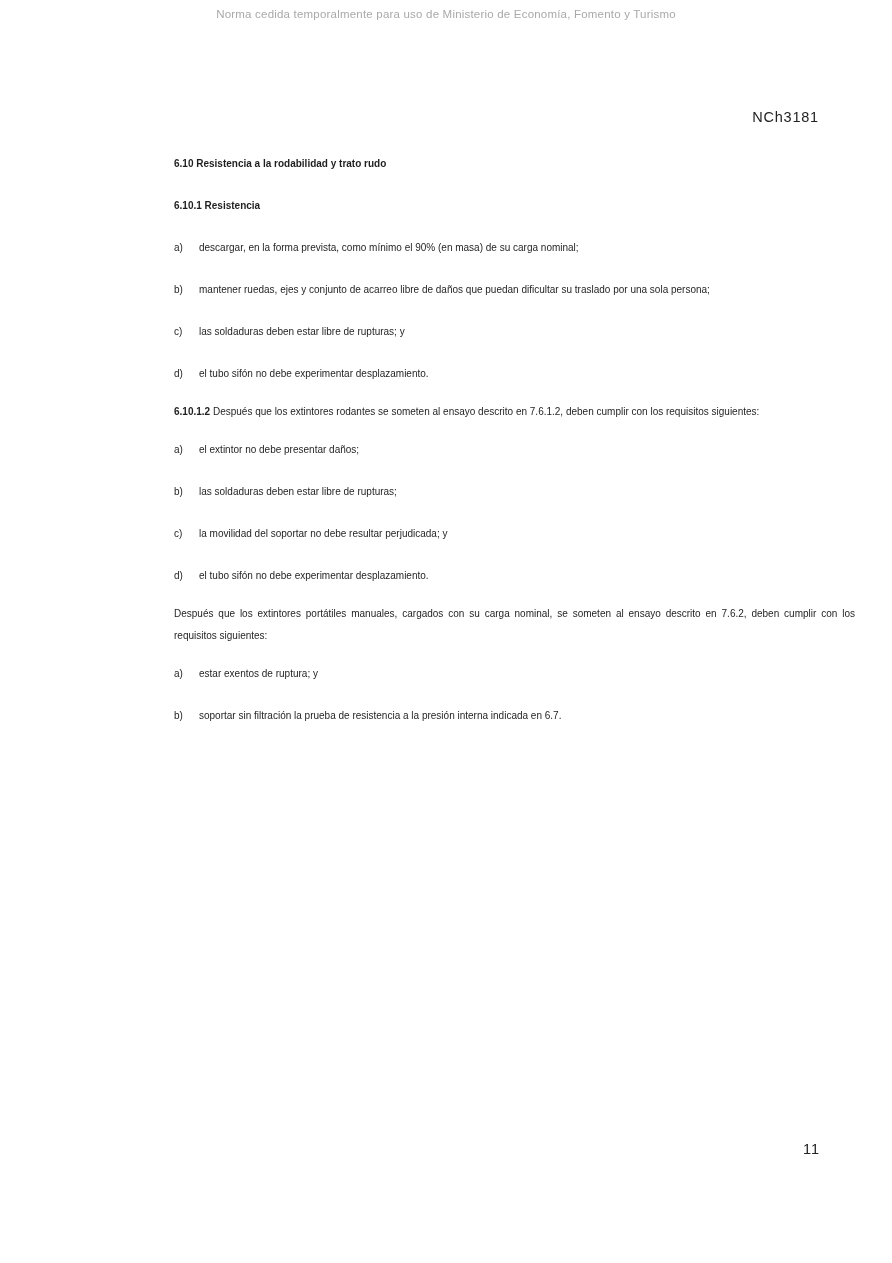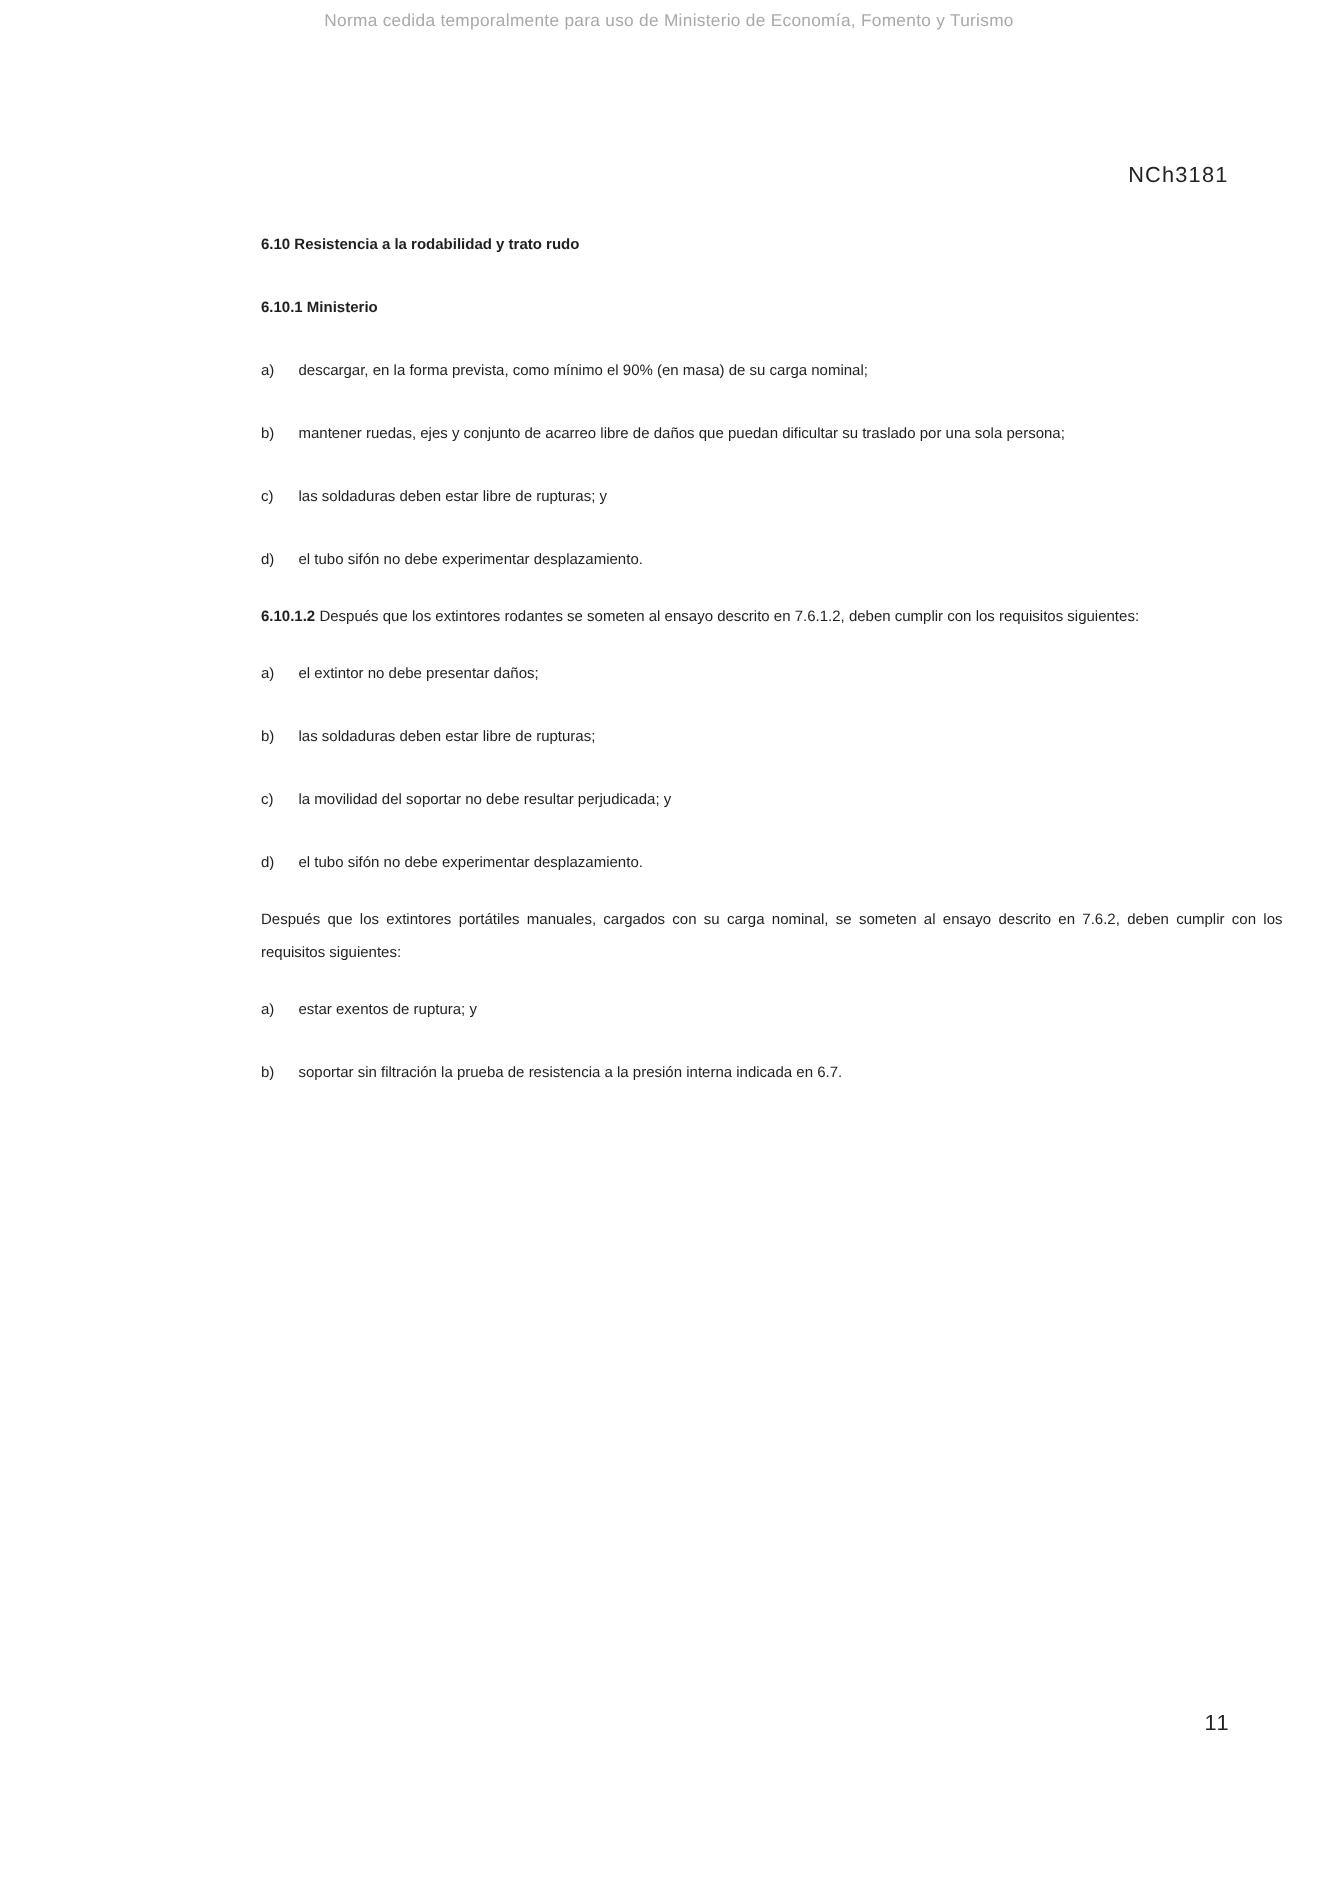--- a/index.html
+++ b/index.html
@@ -67,21 +67,21 @@
 <div class="page">
 
   <div class="watermark">Norma cedida temporalmente para uso de Ministerio de Economía, Fomento y Turismo</div>
 
   <div class="doc-code">NCh3181</div>
 
   <div class="content">
 
     <div class="heading">6.10 Resistencia a la rodabilidad y trato rudo</div>
 
-    <div class="heading">6.10.1 Ministerio</div>
+    <div class="heading">6.10.1 Resistencia</div>
 
 
     <div class="doc-list">
       <div class="item">
         <span class="marker">a)</span>
         <span class="item-text">descargar, en la forma prevista, como mínimo el 90% (en masa) de su carga nominal;</span>
       </div>
       <div class="item">
         <span class="marker">b)</span>
         <span class="item-text">mantener ruedas, ejes y conjunto de acarreo libre de daños que puedan dificultar su traslado por una sola persona;</span>

